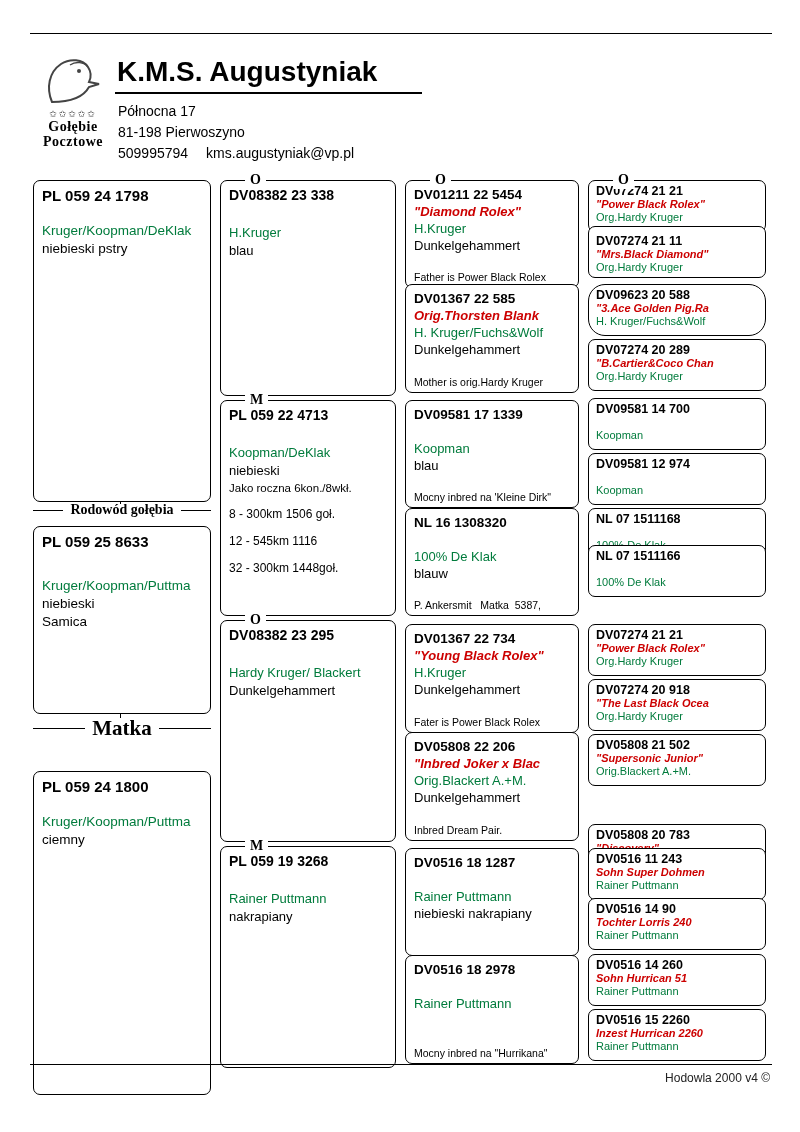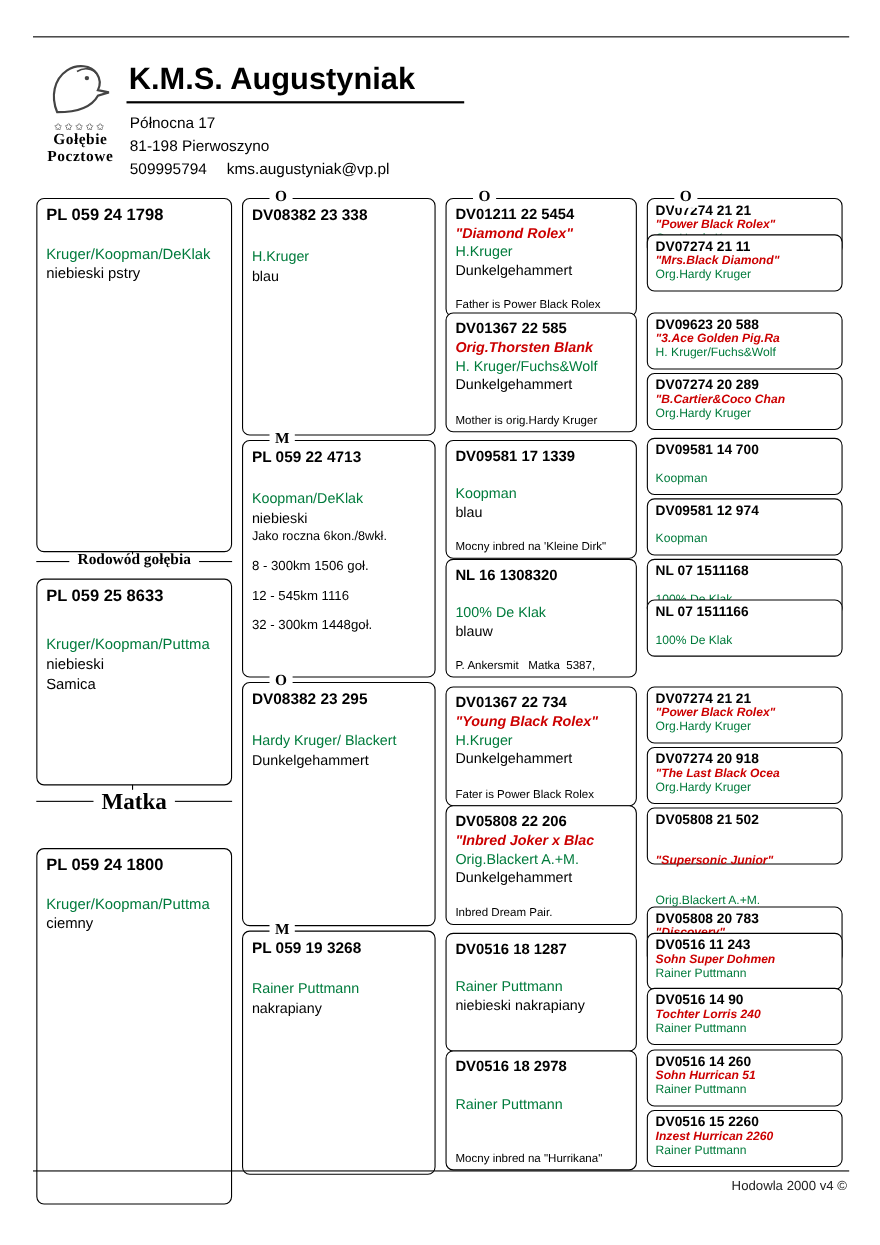--- a/index.html
+++ b/index.html
@@ -75,23 +75,23 @@
   .g3b5{top:624px;height:98px;}
   .g3b6{top:732px;height:98px;}
   .g3b7{top:848px;height:97px;}
   .g3b8{top:955px;height:98px;}
 
   
   .g4{height:44px;padding:3px 7px;display:flex;flex-direction:column;}
   .g4 .ring{font-size:12.5px;line-height:14px;}
   .g4 .name{font-size:11px;line-height:13px;min-height:13px;}
   .g4 .breeder{font-size:11px;line-height:13px;}
-  .g4b1{top:180px;}  .g4b2{top:213px;}  .g4b3{top:284px;}  .g4b4{top:339px;}
+  .g4b1{top:180px;}  .g4b2{top:226px;justify-content:flex-end;}  .g4b3{top:284px;border-radius:17px;}  .g4b4{top:339px;}
   .g4b5{top:398px;}  .g4b6{top:453px;}  .g4b7{top:508px;}  .g4b8{top:545px;}
-  .g4b9{top:624px;}  .g4b10{top:679px;} .g4b11{top:734px;gap:24px;} .g4b12{top:824px;}
+  .g4b9{top:624px;}  .g4b10{top:679px;} .g4b11{top:734px;} .g4b12{top:824px;}
   .g4b13{top:848px;} .g4b14{top:898px;} .g4b15{top:954px;} .g4b16{top:1009px;}
 
   .footer-text{position:absolute;right:30px;top:1071px;font-size:12px;color:#222;}
 </style>
 </head>
 <body>
 
 <div>
 
   <div class="rule top"></div>

